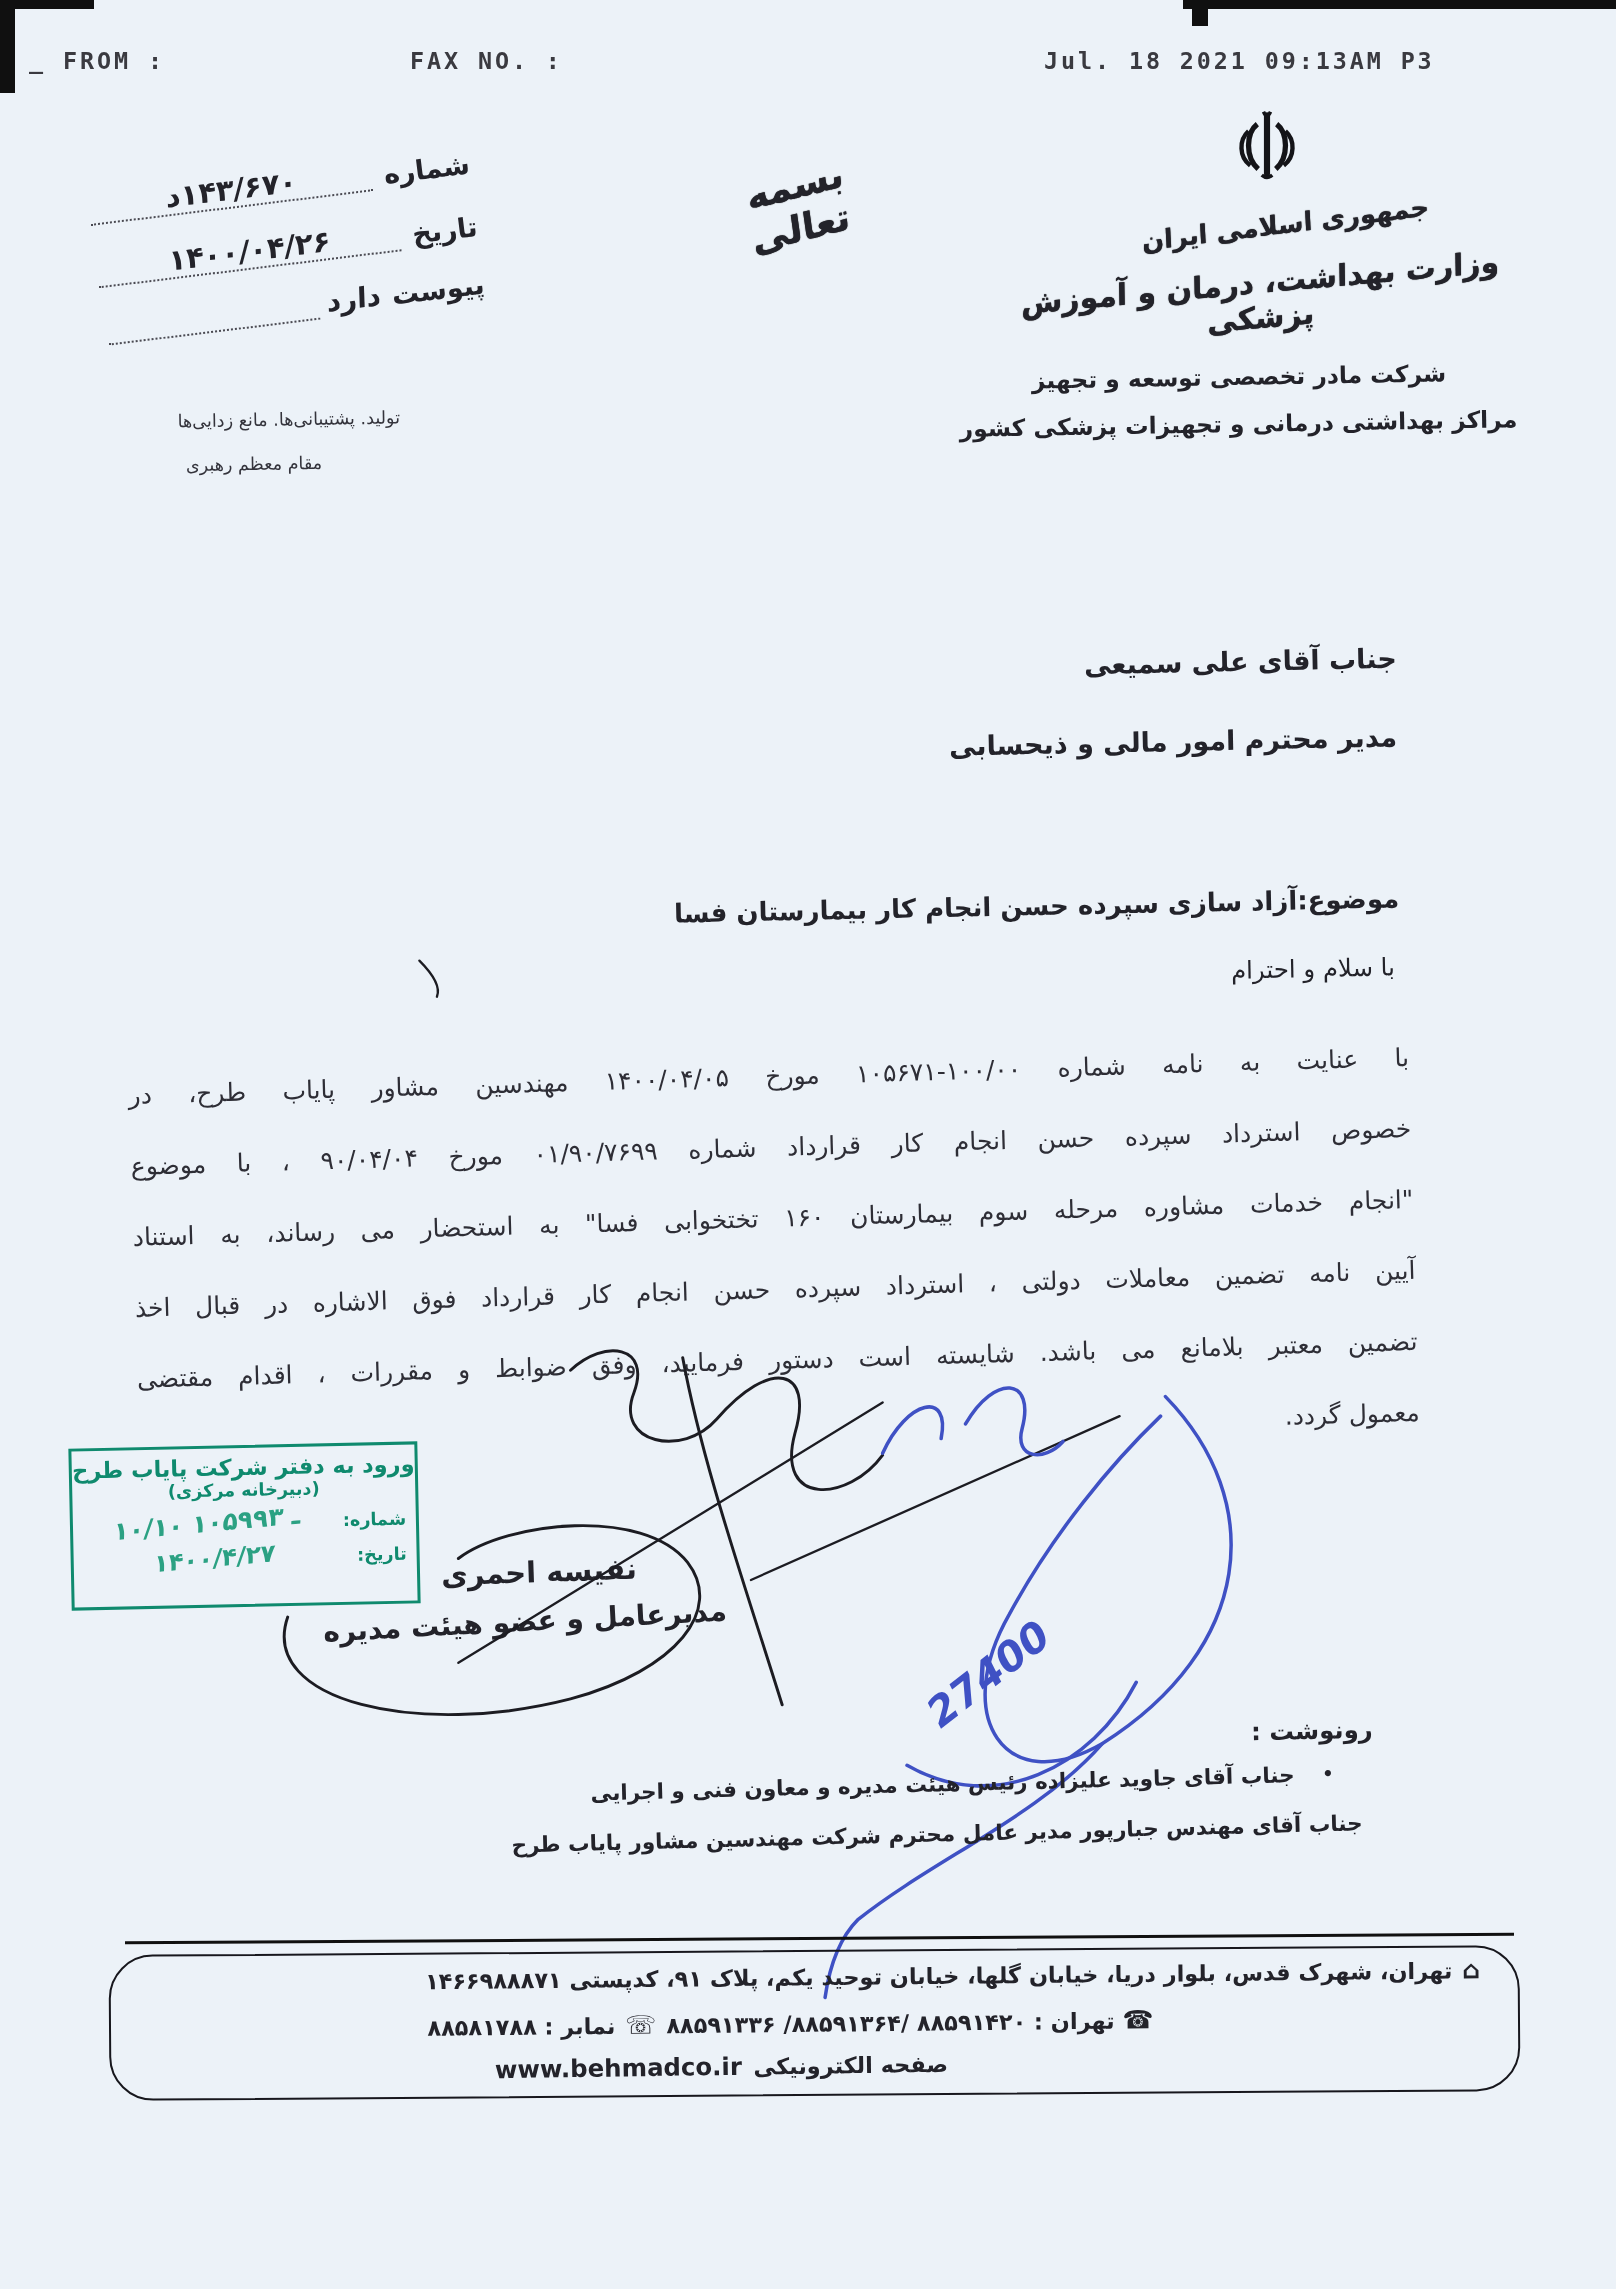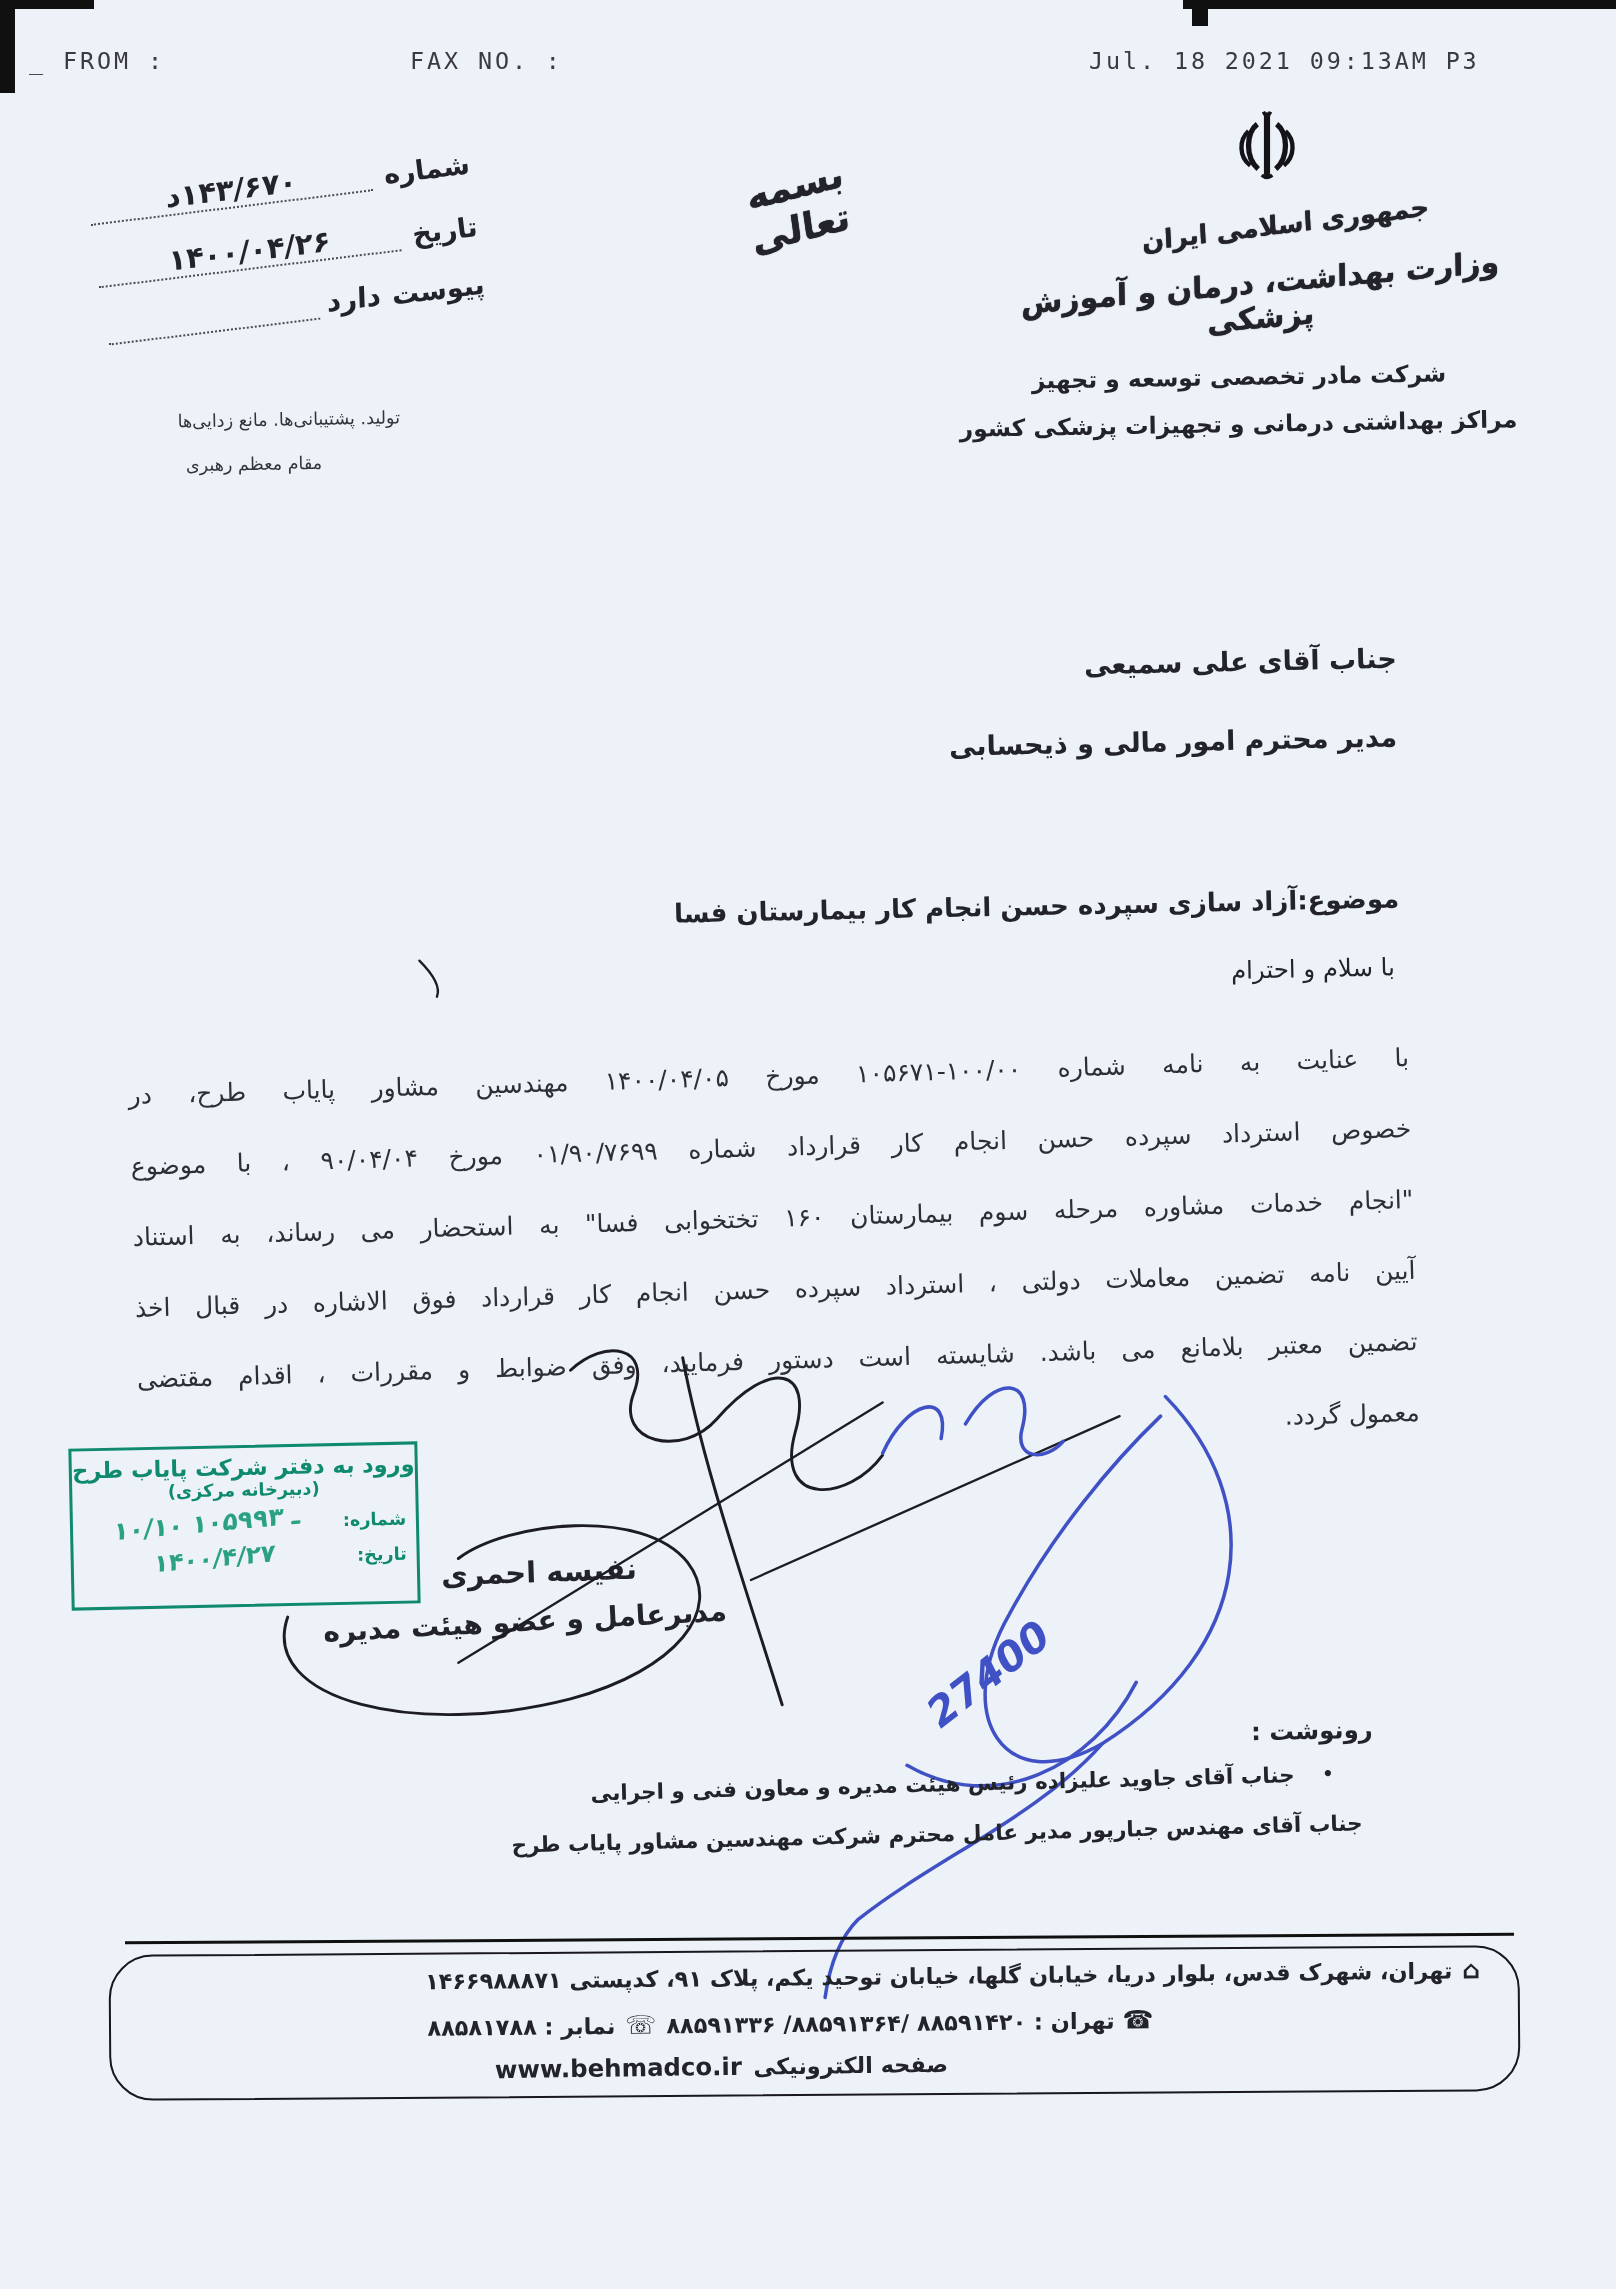--- a/index.html
+++ b/index.html
@@ -1,20 +1,20 @@
 <!DOCTYPE html>
 <html lang="fa"><head>
 <meta charset="utf-8">
 <style>
   html,body{margin:0;padding:0;}
   body{width:1617px;height:2290px;position:relative;background:#ecf2f8;overflow:hidden;
        font-family:"DejaVu Sans",sans-serif;color:#23232a;}
   .abs{position:absolute;}
   .rtl{direction:rtl;unicode-bidi:embed;}
-  .mono{font-family:"DejaVu Sans Mono",monospace;color:#3a3a40;letter-spacing:2.9px;font-size:23.4px;}
+  .mono{font-family:"DejaVu Sans Mono",monospace;color:#3a3a40;letter-spacing:2.9px;font-size:23.4px;font-weight:bold;}
   .scanmark{background:#101010;}
   .fa{font-family:"DejaVu Sans",sans-serif;}
   .callig{font-weight:bold;text-shadow:0 0 1px #111;}
   .hand{font-weight:bold;transform-origin:left top;}
   .dotline{border-bottom:2px dotted #4a4a52;}
   .bodyline{font-size:25px;line-height:71px;color:#2e2e36;text-align:justify;text-align-last:justify;}
   .bodyline.last{text-align:right;text-align-last:right;}
   .stampbox{border:3.9px solid #0f8a6e;color:#0f8a6e;}
   .greenhand{color:#2ba183;font-weight:bold;}
   .penblue{color:#3f51c4;}
@@ -24,21 +24,21 @@
 </head>
 <body>
 
 <div class="abs scanmark" style="left:0;top:0;width:94px;height:8.8px;"></div>
 <div class="abs scanmark" style="left:0;top:8.8px;width:14.6px;height:84px;"></div>
 <div class="abs scanmark" style="left:1183px;top:0;width:434px;height:8.8px;"></div>
 <div class="abs scanmark" style="left:1192px;top:0;width:15.6px;height:26px;"></div>
 
 <div class="abs mono" style="left:29px;top:47px;">_ FROM :</div>
 <div class="abs mono" style="left:410px;top:47px;">FAX NO. :</div>
-<div class="abs mono" style="left:1089px;top:47px;">Jul. 18 2021 09:13AM  P3</div>
+<div class="abs mono" style="left:1044px;top:47px;">Jul. 18 2021 09:13AM  P3</div>
 
 <div class="abs fa callig" style="left:710px;top:164px;width:176px;font-size:37px;transform:rotate(-14deg) skewX(-6deg);text-align:center;">بسمه تعالی</div>
 
 <svg class="abs" viewBox="0 0 100 100" style="left:1223px;top:101px;width:88px;height:92px;" fill="none" stroke="#141418">
   <path d="M50 14 L50 80" stroke-width="7" stroke-linecap="round"></path>
   <path d="M46 10 q4 9 8 0" stroke-width="4"></path>
   <path d="M39 24 C26 34 25 62 40 75" stroke-width="6"></path>
   <path d="M29 32 C18 42 18 61 31 71" stroke-width="5"></path>
   <path d="M61 24 C74 34 75 62 60 75" stroke-width="6"></path>
   <path d="M71 32 C82 42 82 61 69 71" stroke-width="5"></path>

